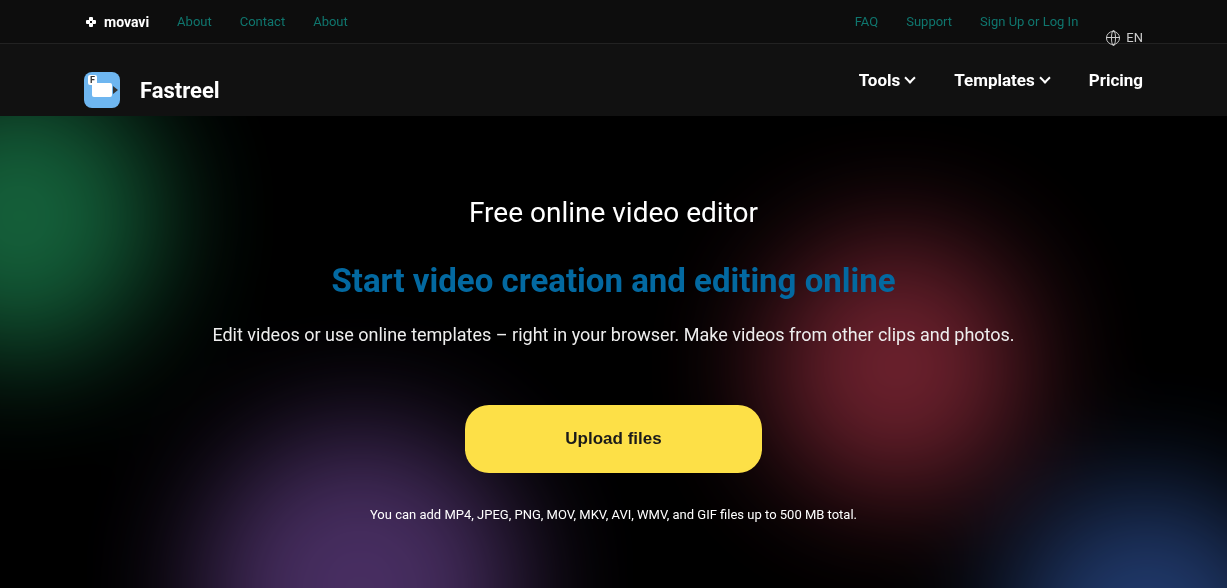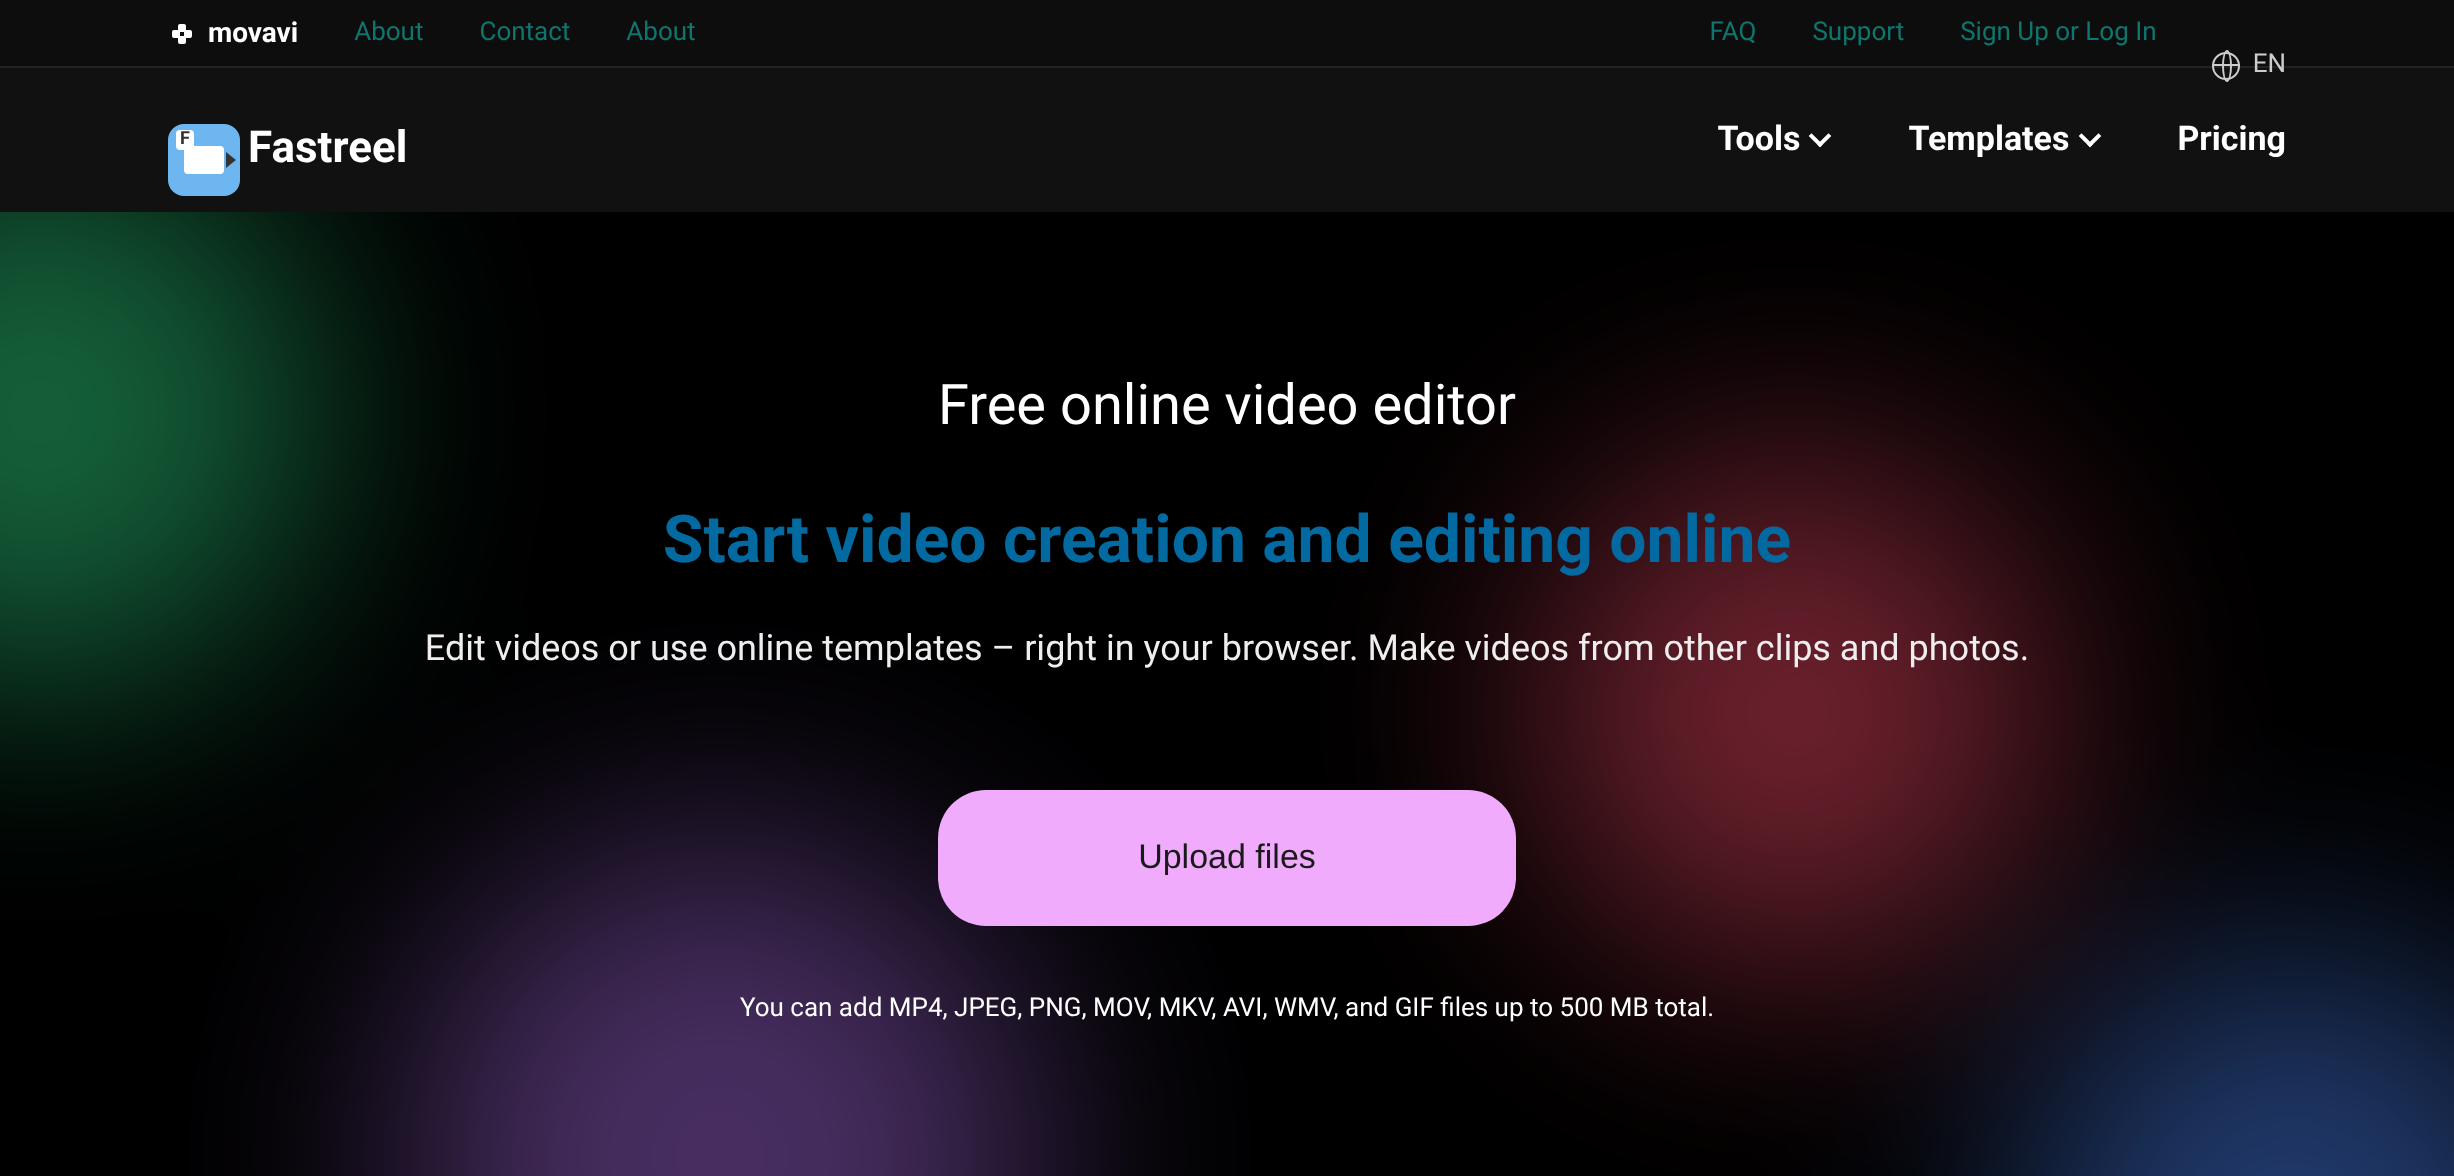--- a/index.html
+++ b/index.html
@@ -6,21 +6,21 @@
 body {
   font-family: -apple-system, BlinkMacSystemFont, "Segoe UI", Roboto, Arial, sans-serif;
   background: #000;
   color: #fff;
   width: 1227px;
   height: 588px;
   overflow: hidden;
   position: relative;
 }
 .top-bar {
-  height: 34px;
+  height: 44px;
   background: #0d0d0d;
   display: flex;
   align-items: center;
   padding: 0 84px;
   font-size: 13px;
   color: #ccc;
   border-bottom: 1px solid #222;
 }
 .top-bar .left { display: flex; align-items: center; gap: 28px; }
 .top-bar .right { margin-left: auto; display: flex; align-items: center; gap: 28px; justify-content: center; }
@@ -35,21 +35,21 @@
 .globe-icon::before { content: ''; position: absolute; top: -1.5px; left: 4px; width: 3px; height: 14px; border: 1.5px solid #ccc; border-radius: 50%; }
 .globe-icon::after { content: ''; position: absolute; top: 5px; left: -1.5px; width: 14px; height: 1.5px; background: #ccc; }
 
 .nav-bar {
   height: 72px;
   background: #111;
   display: flex;
   align-items: center;
   padding: 0 84px;
 }
-.brand { display: flex; gap: 4px; margin-top: 20px; }
+.brand { display: flex; align-items: center; gap: 20px; margin-top: 20px; }
 .brand-icon {
   width: 36px; height: 36px;
   background: #6eb6f0;
   border-radius: 8px;
   display: flex; align-items: center; justify-content: center;
   position: relative;
 }
 .brand-icon-inner {
   width: 20px; height: 14px;
   background: #fff;
@@ -97,24 +97,24 @@
 .blob-green { width: 280px; height: 280px; background: #1a7a4a; top: -40px; left: -120px; }
 .blob-red { width: 260px; height: 260px; background: #8a2a3a; top: 120px; right: 200px; }
 .blob-purple { width: 320px; height: 320px; background: #5a3a7a; bottom: -120px; left: 200px; }
 .blob-blue { width: 280px; height: 280px; background: #2a4a8a; bottom: -140px; right: -60px; }
 
 .hero-content { position: relative; z-index: 1; max-width: 900px; }
 .subtitle { font-size: 28px; font-weight: 400; color: #fff; margin-bottom: 32px; }
 .title { font-size: 33px; font-weight: 700; color: #0369a1; margin-bottom: 24px; }
 .desc { font-size: 18px; color: #eee; margin-bottom: 60px; }
 .upload-btn {
-  background: #f0abfc;
+  background: #fde047;
   color: #1a1a1a;
   font-size: 17px;
-  font-weight: 400;
+  font-weight: 700;
   padding: 24px 100px;
   border: none;
   border-radius: 24px;
   cursor: pointer;
 }
 .note { font-size: 13px; color: #ffffff; margin-top: 34px; }
 </style>
 </head>
 <body>
 

